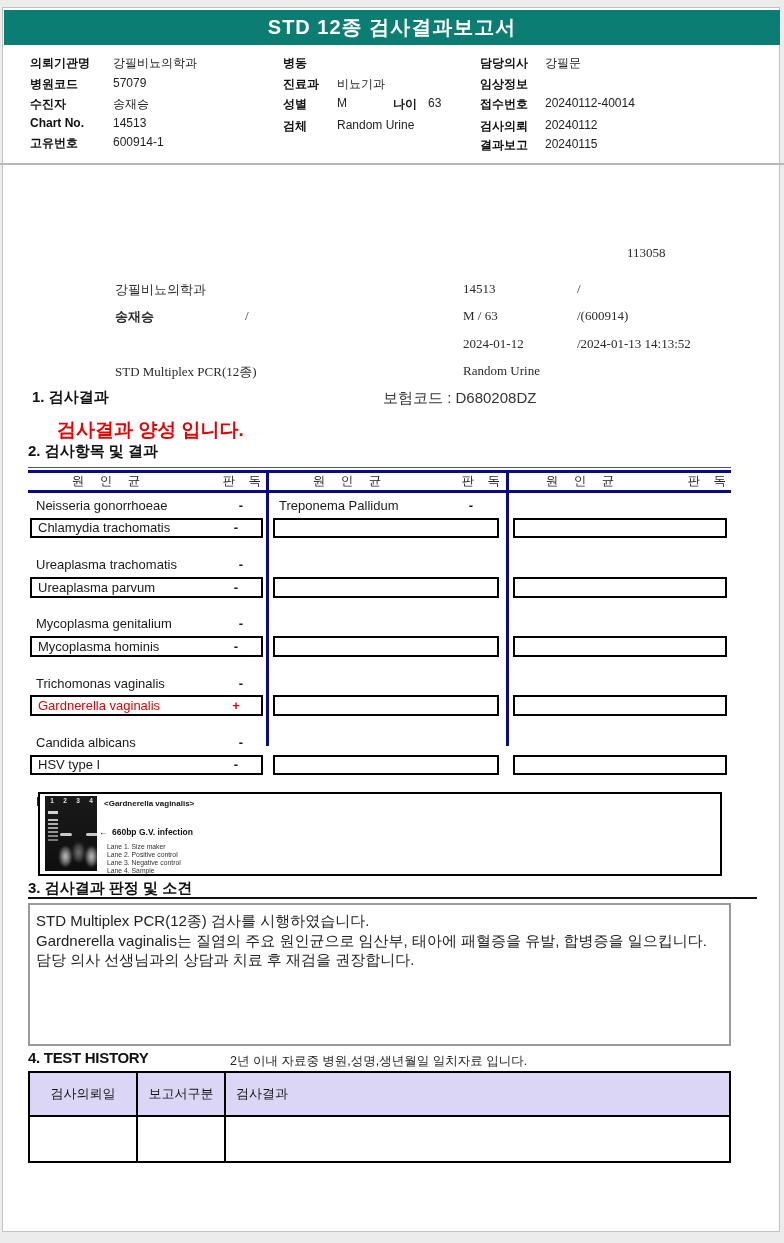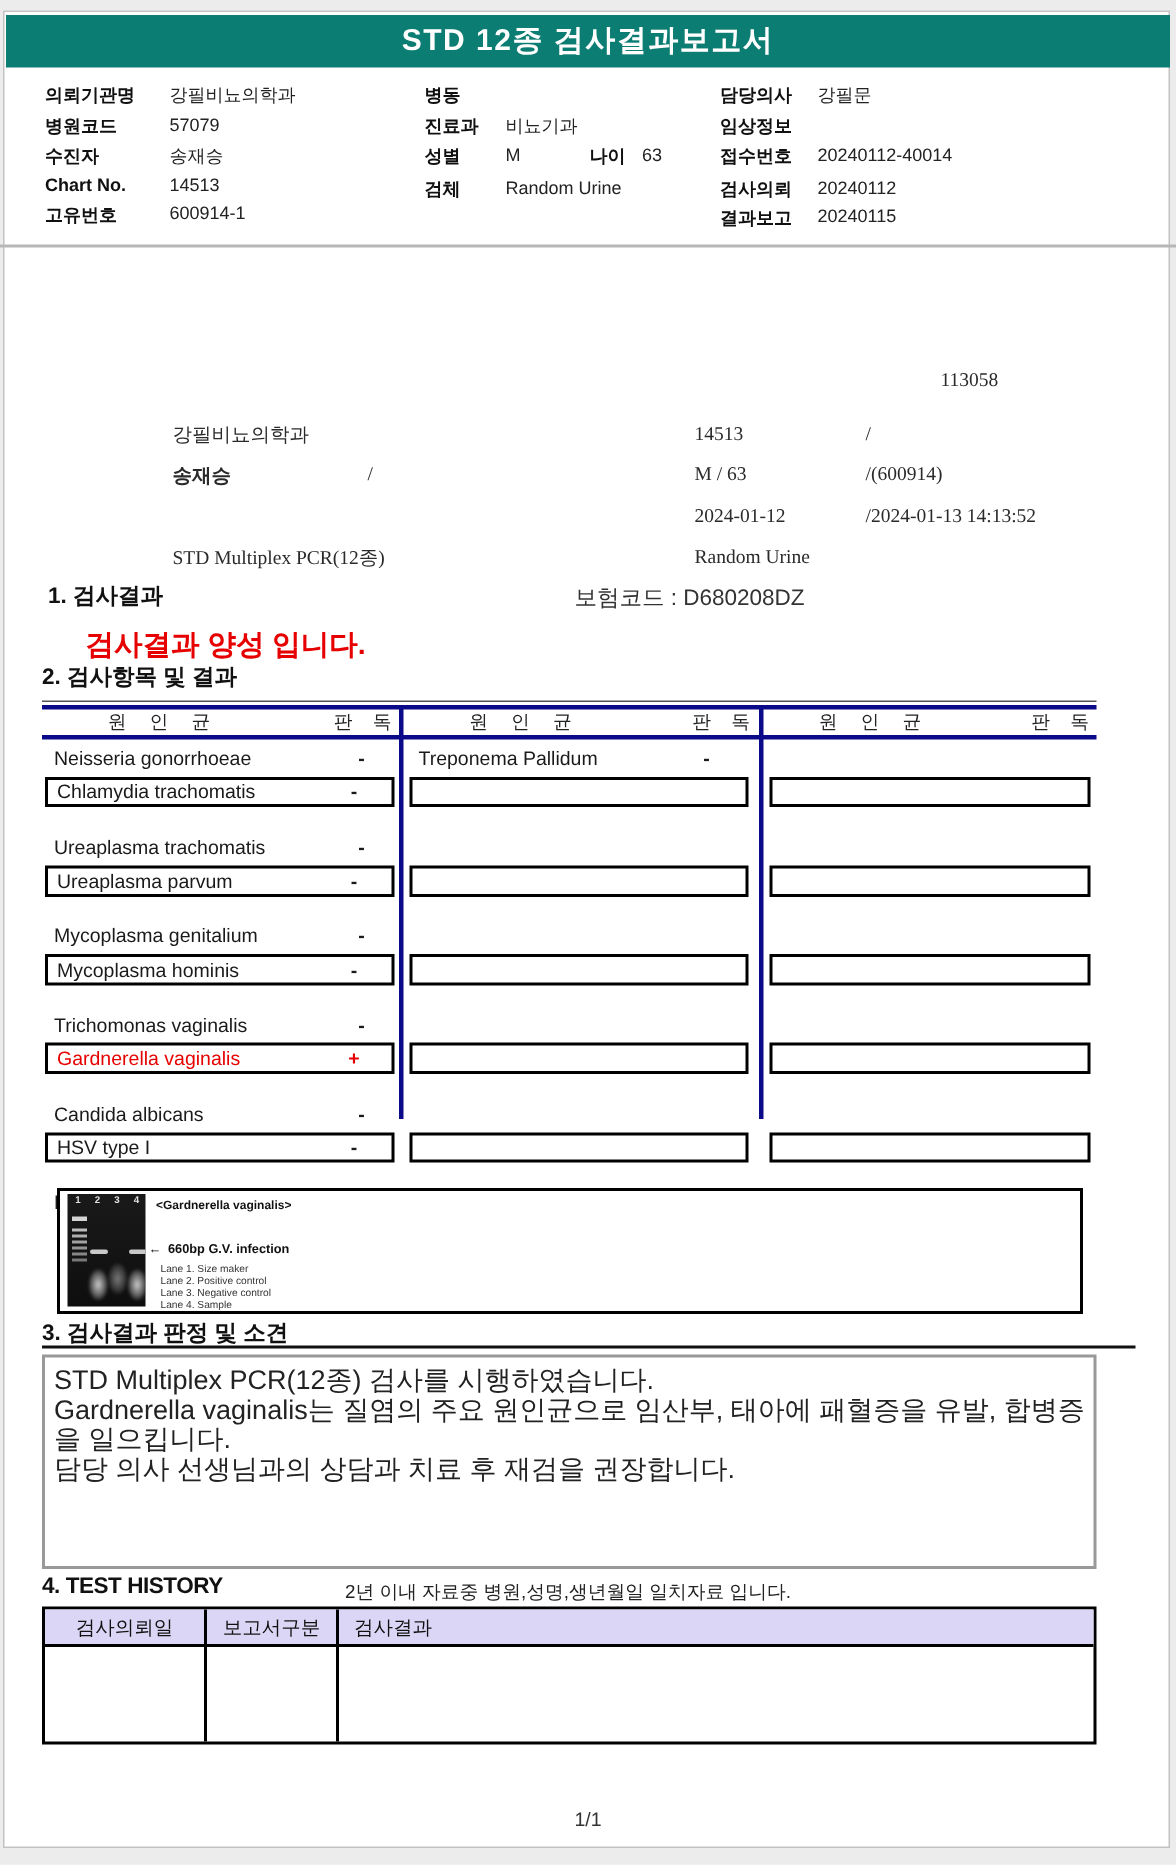--- a/index.html
+++ b/index.html
@@ -34,24 +34,24 @@
   .lanenum{position:absolute;top:1px;width:10px;text-align:center;font-size:6.5px;font-weight:bold;color:#e0e0e0;}
   .ladder{position:absolute;left:3px;width:10px;filter:blur(0.4px);}
   .band{position:absolute;height:2.5px;width:12px;background:#c9c9c9;filter:blur(0.5px);border-radius:2px;}
   .smear{position:absolute;width:13px;height:21px;border-radius:45%;filter:blur(1.2px);
     background:radial-gradient(ellipse at center,rgba(225,225,225,0.9) 0%,rgba(160,160,160,0.45) 55%,rgba(30,30,30,0) 75%);}
   .geltitle{position:absolute;font-size:8px;font-weight:bold;color:#111111;white-space:nowrap;}
   .gelband-label{position:absolute;font-size:8.5px;font-weight:bold;color:#111111;white-space:nowrap;}
   .gellegend{position:absolute;font-size:6.8px;color:#333333;line-height:8px;white-space:nowrap;}
   .sec3line{position:absolute;left:28px;top:897px;width:729px;height:0;border-top:2px solid #111111;}
   .opinionbox{position:absolute;left:28px;top:903px;width:703px;height:143px;border:2px solid #999999;box-sizing:border-box;}
-  .opiniontext{position:absolute;left:36px;top:911px;width:688px;font-size:18px;line-height:19.5px;color:#222222;}
+  .opiniontext{position:absolute;left:36px;top:911px;width:688px;font-size:15px;line-height:19.5px;color:#222222;}
   .note4{position:absolute;font-size:12.5px;color:#222222;white-space:nowrap;}
   .histtable{position:absolute;left:28px;top:1071px;width:703px;height:92px;border:2px solid #000000;box-sizing:border-box;display:flex;flex-direction:column;}
-  .histhead{height:25px;background:#dcd6f6;border-bottom:2px solid #000000;display:flex;box-sizing:border-box;}
+  .histhead{height:44px;background:#dcd6f6;border-bottom:2px solid #000000;display:flex;box-sizing:border-box;}
   .histbody{flex:1;display:flex;}
   .hc1{width:108px;border-right:2px solid #000000;box-sizing:border-box;}
   .hc2{width:88px;border-right:2px solid #000000;box-sizing:border-box;}
   .hc3{flex:1;}
   .histhead .hc1,.histhead .hc2{display:flex;align-items:center;justify-content:center;font-size:13px;color:#111111;}
   .histhead .hc3{display:flex;align-items:center;padding-left:10px;font-size:13px;color:#111111;text-align:right;}
   .pagenum{position:absolute;left:0;top:1205px;width:784px;text-align:center;font-size:13px;color:#333333;}
 </style>
 </head>
 <body>
@@ -258,14 +258,13 @@
       <div class="hc2">보고서구분</div>
       <div class="hc3">검사결과</div>
     </div>
     <div class="histbody">
       <div class="hc1"></div>
       <div class="hc2"></div>
       <div class="hc3"></div>
     </div>
   </div>
 
-  <div class="pagenum">1/1</div>
 </div>
 
 </body></html>

